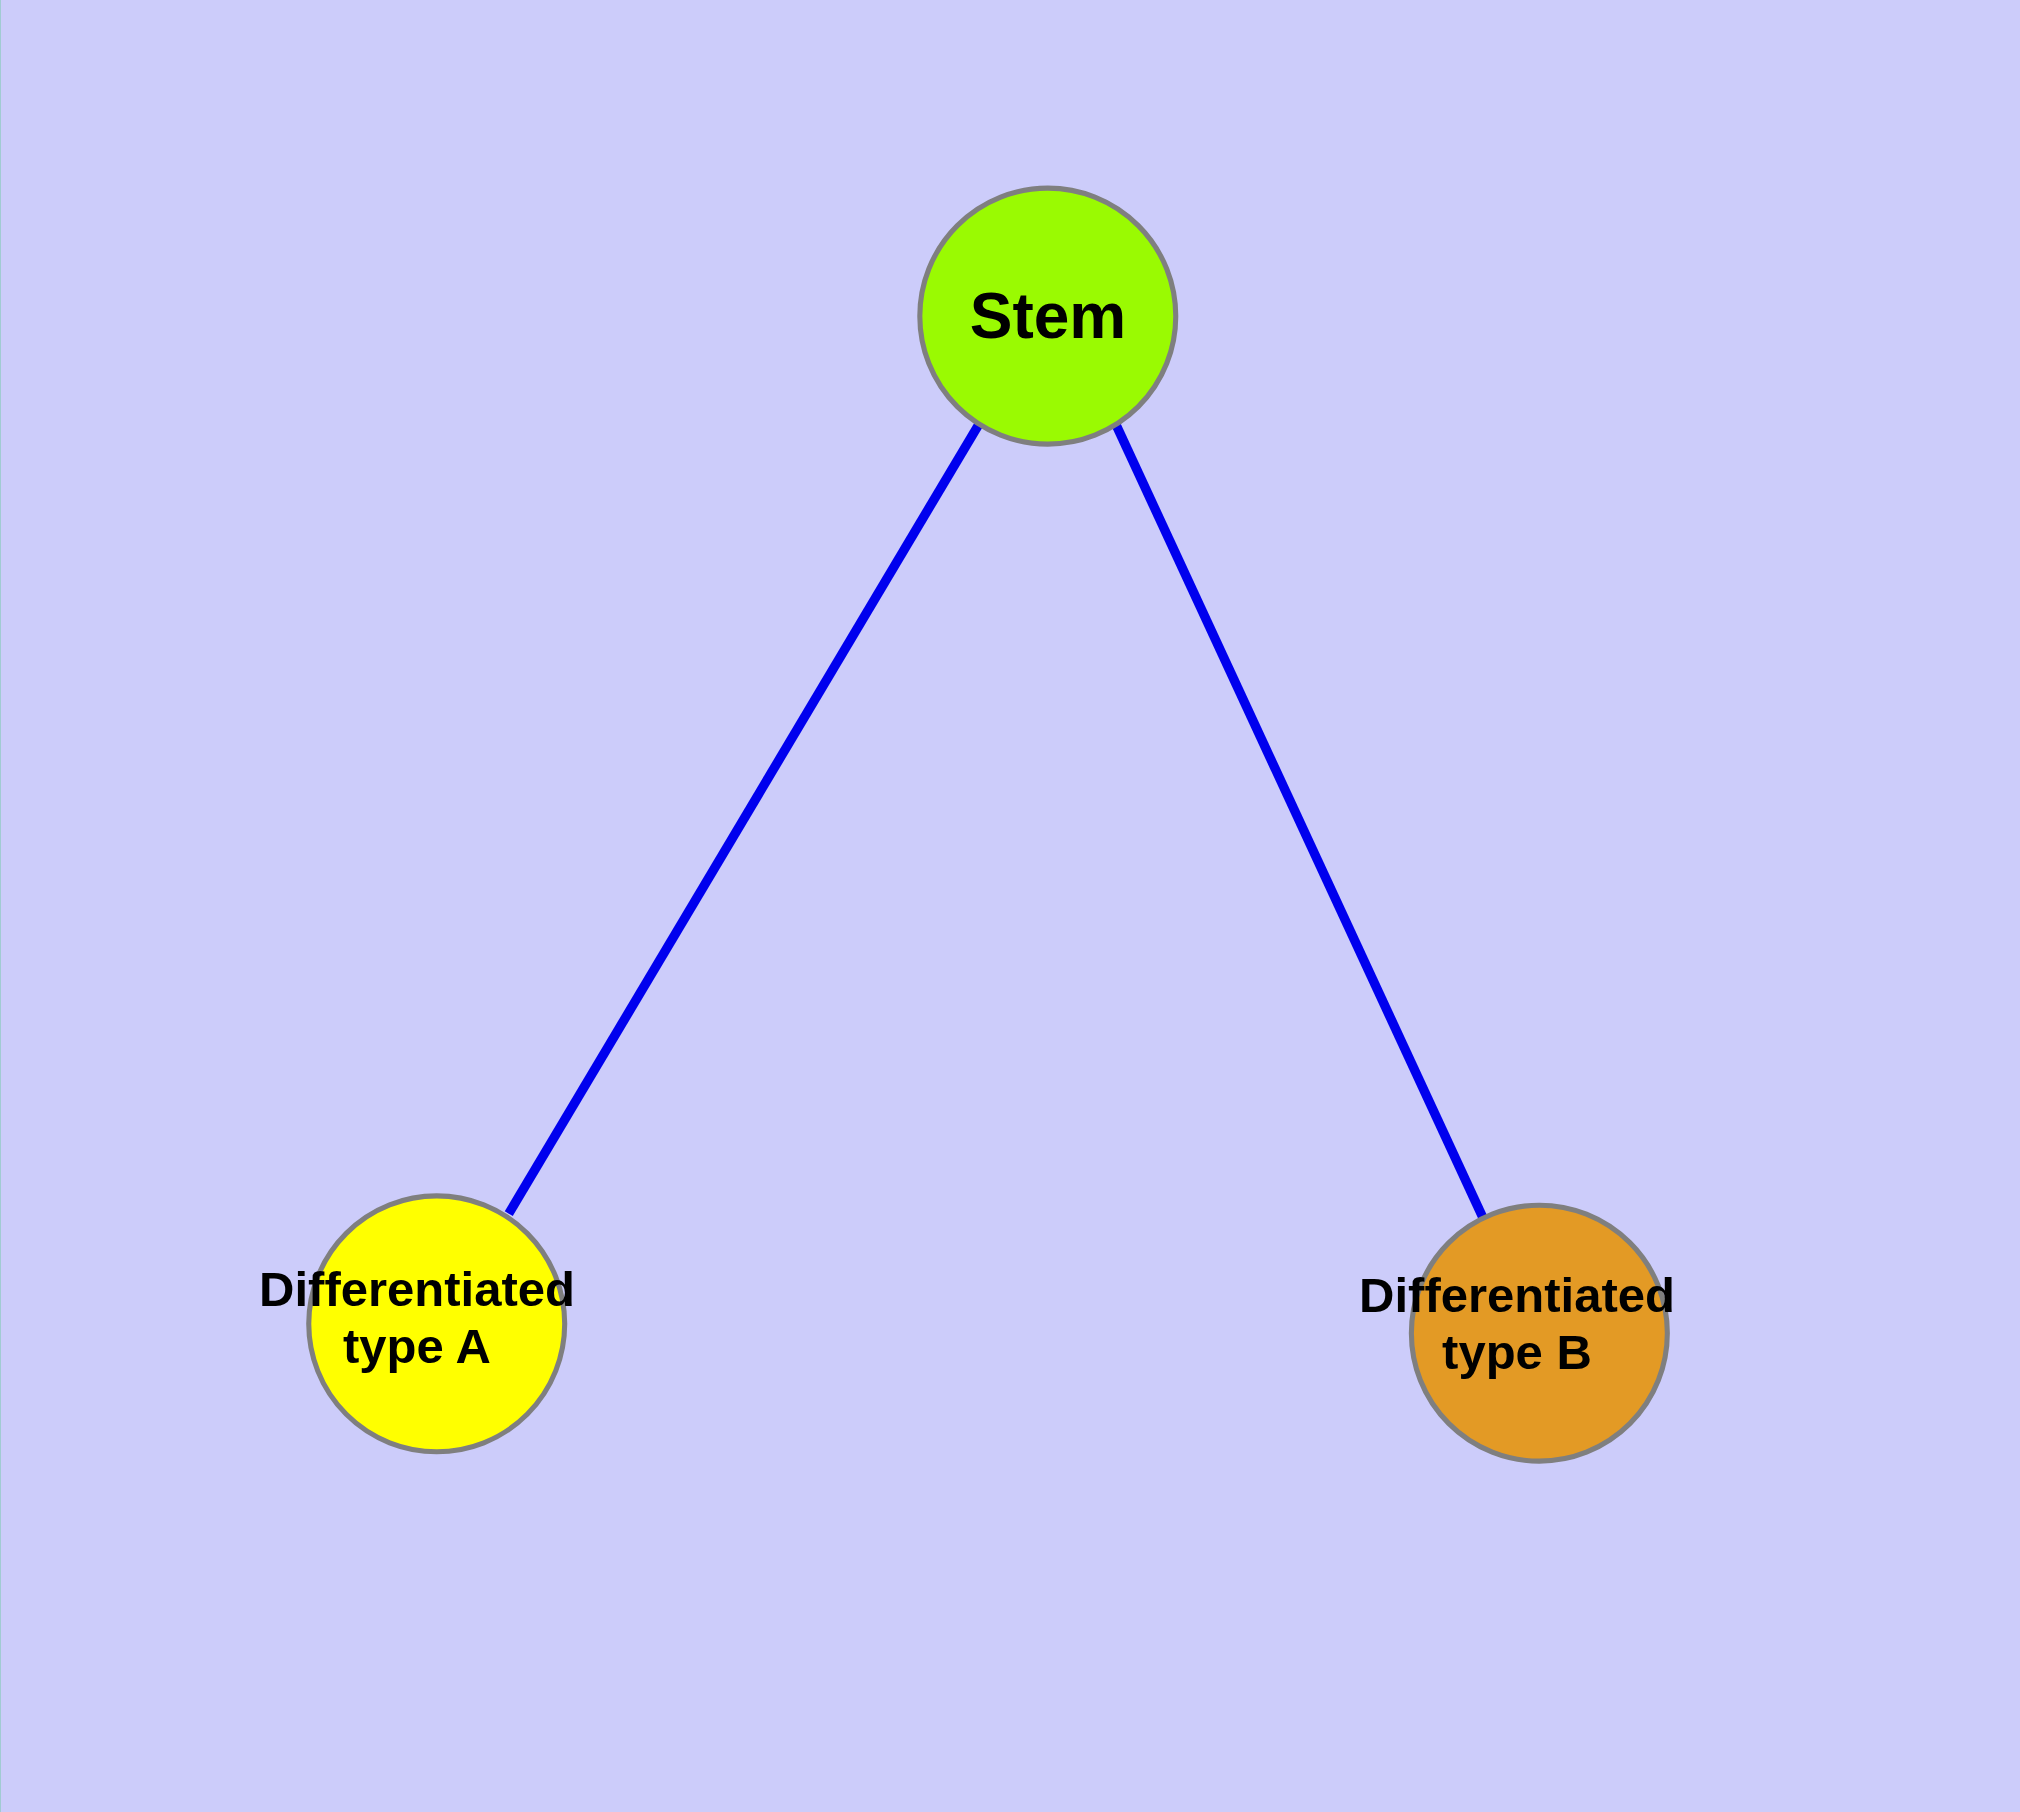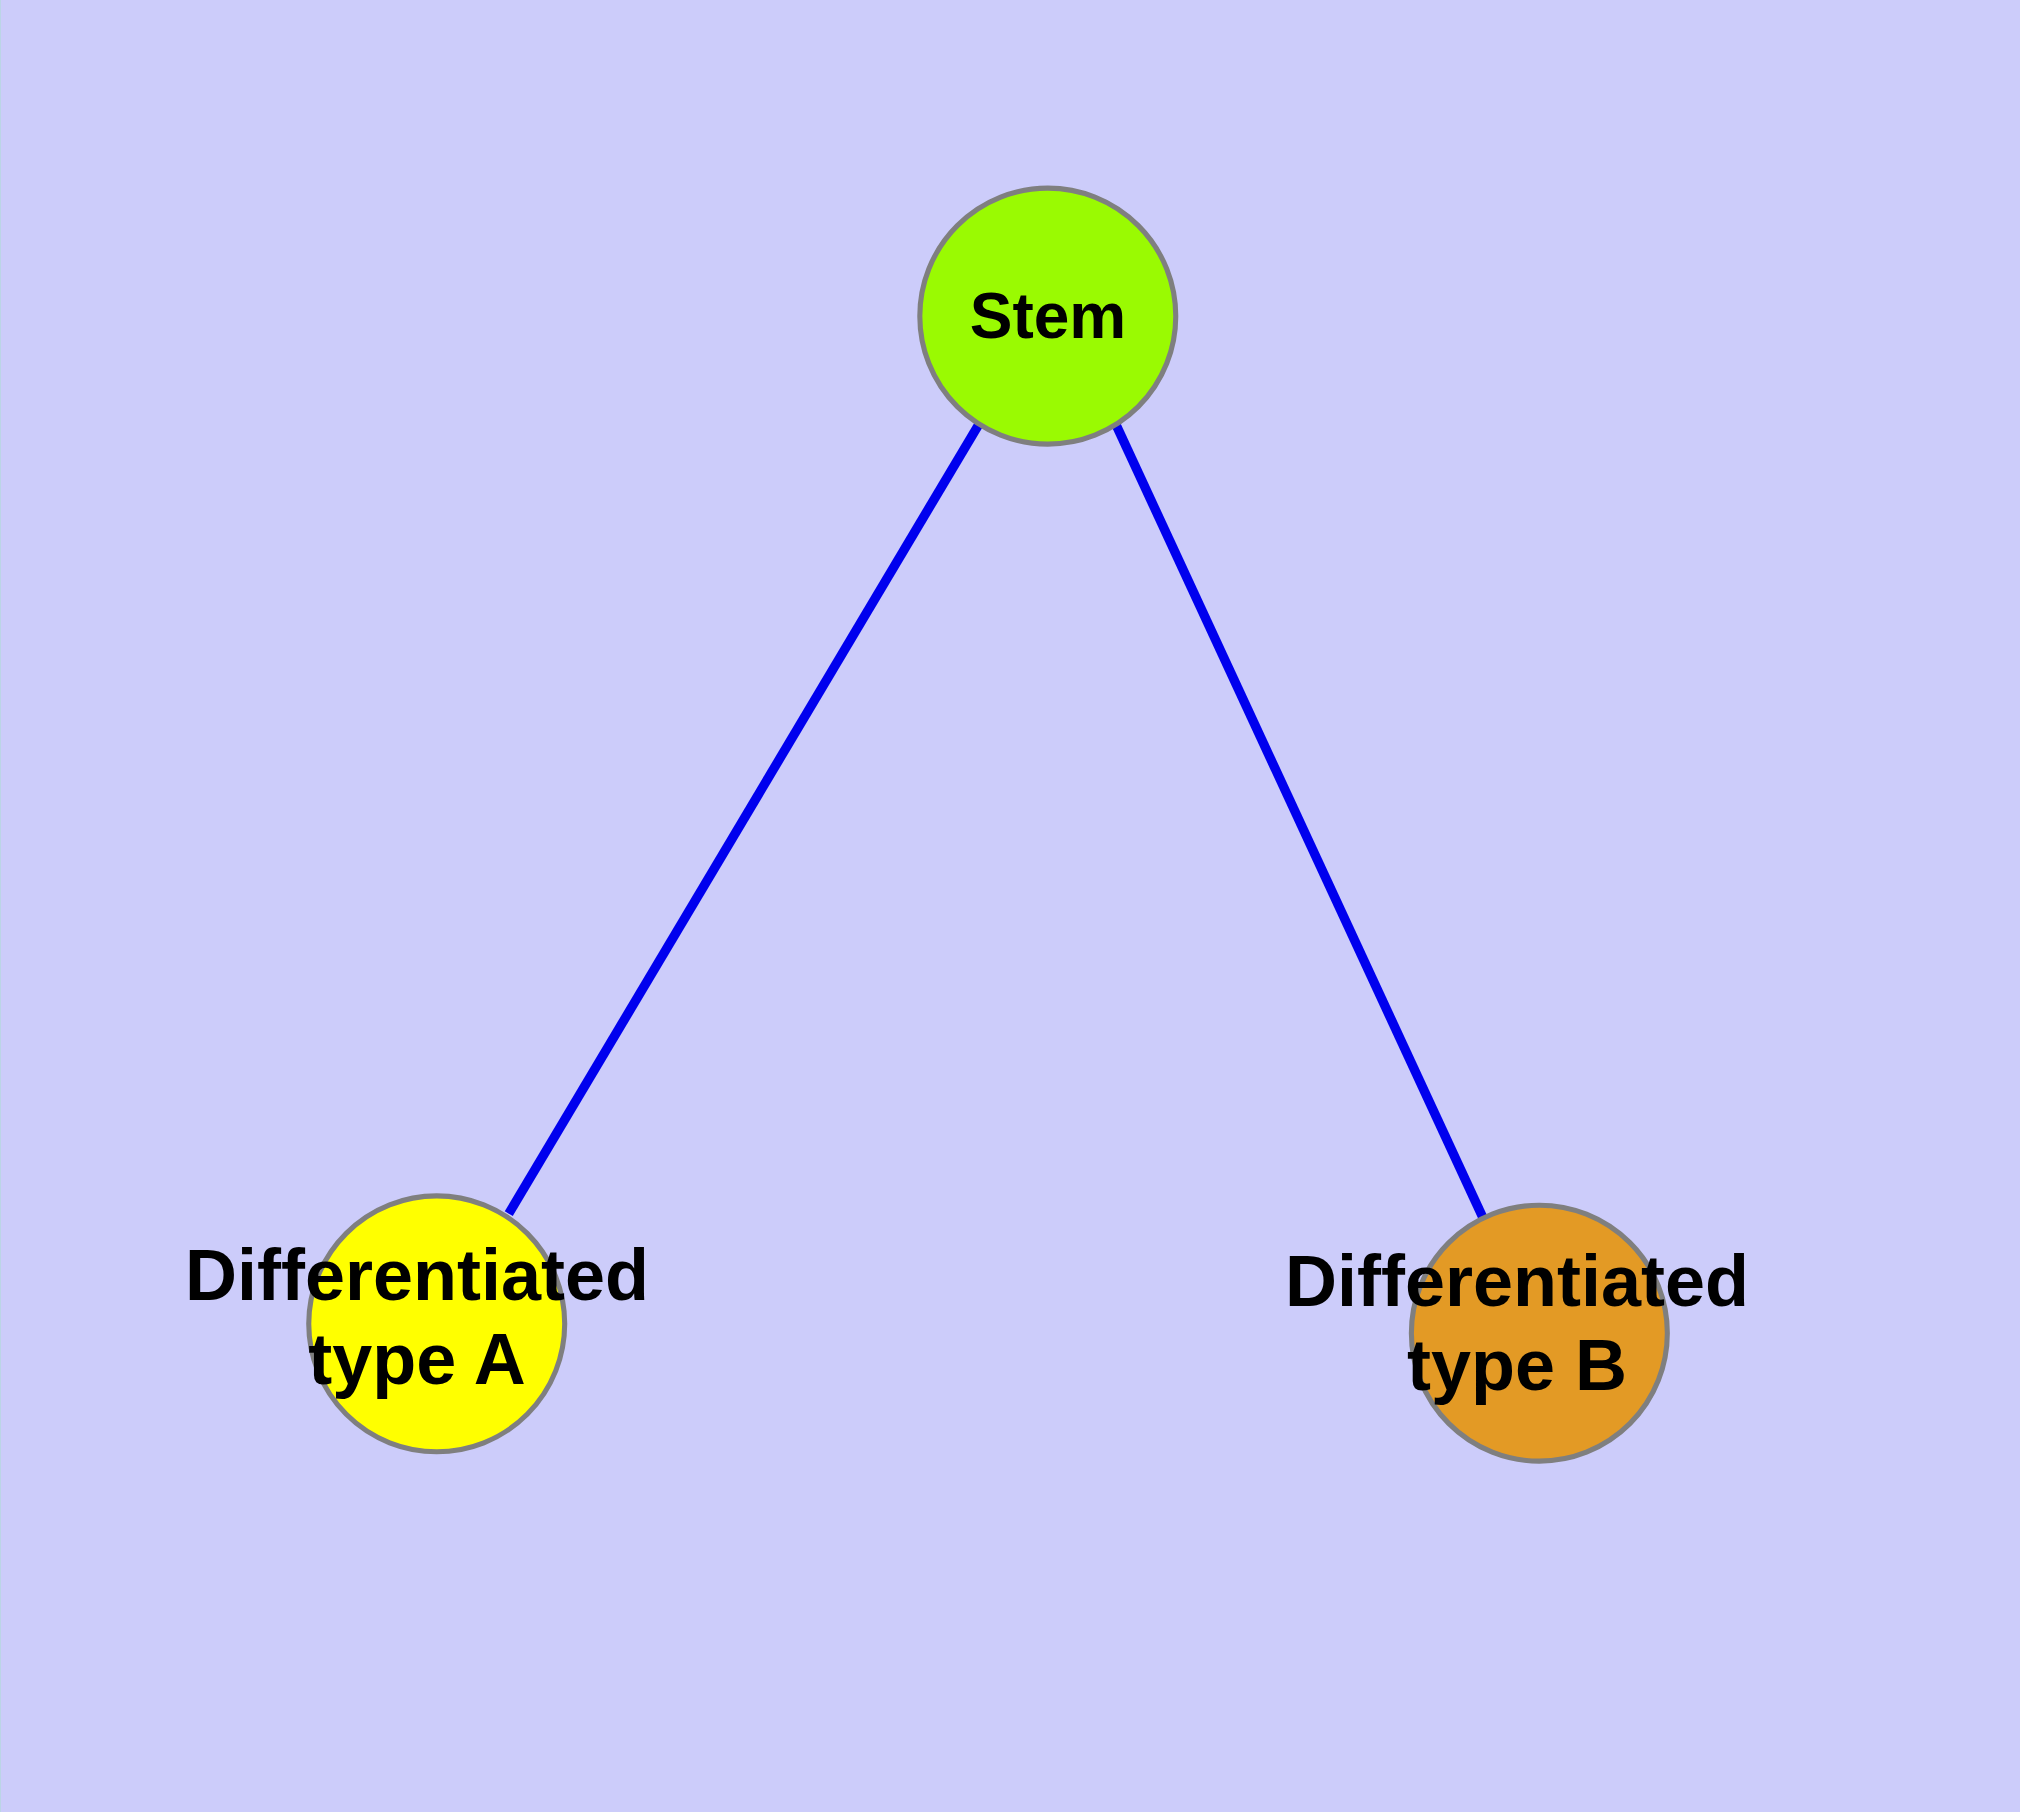--- a/index.html
+++ b/index.html
@@ -31,31 +31,31 @@
     text-align: center;
     line-height: 1.16;
     white-space: pre;
     pointer-events: none;
     user-select: none;
   }
   .node-label.root {
     font-size: 64px;
   }
   .node-label.leaf {
-    font-size: 72px;
+    font-size: 49px;
   }
   
   #label-stem      { left: 1048px; top: 316px;  transform: translate(-50%, -50%); }
   #label-type-a    { left: 417px;  top: 1318px; transform: translate(-50%, -50%); }
   #label-type-b    { left: 1517px; top: 1324px; transform: translate(-50%, -50%); }
 </style>
 </head>
 <body>
 
-<div id="stage" style="width: 2021px; height: 1812px; background: #86efac;">
+<div id="stage" style="width: 2021px; height: 1812px; background: #22c55e;">
 
   <svg id="graph-svg" viewBox="0 0 2384 2138" xmlns="http://www.w3.org/2000/svg" style="width: 2021px; height: 1812px;">
 
     <rect x="0" y="0" width="2384" height="2138" fill="#ccccfa"></rect>
 
     <g>
       <line id="edge-stem-diff-a" x1="1155" y1="500" x2="600" y2="1432" stroke="#0000ee" stroke-width="11" stroke-linecap="butt"></line>
       <line id="edge-stem-diff-b" x1="1316" y1="500" x2="1750" y2="1438" stroke="#0000ee" stroke-width="11" stroke-linecap="butt"></line>
     </g>
 

